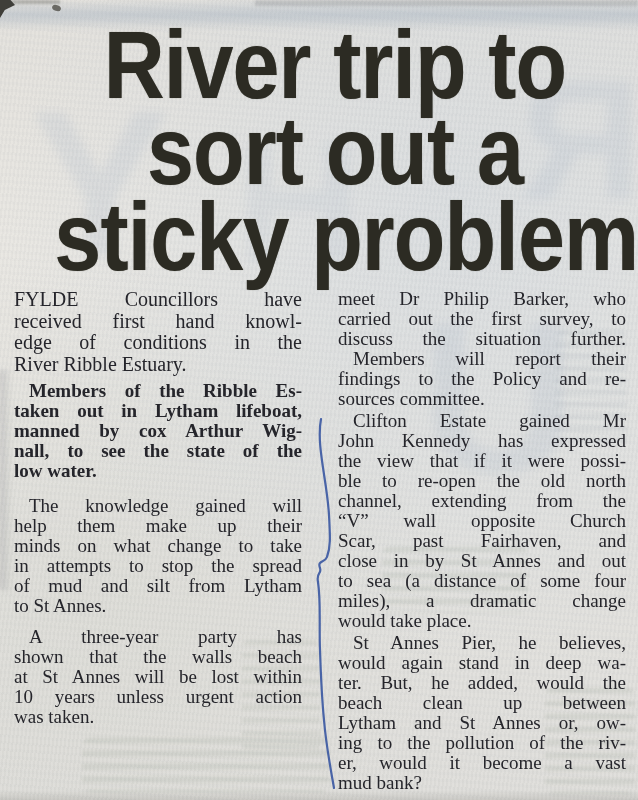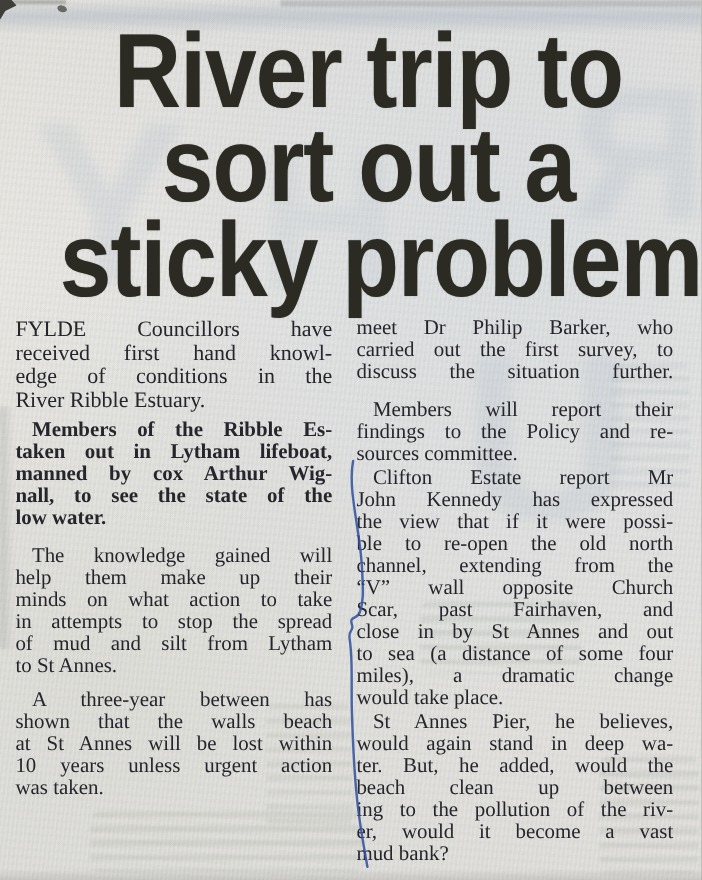--- a/index.html
+++ b/index.html
@@ -48,21 +48,21 @@
 
   .headline{position:absolute;left:16px;top:22px;width:638px;margin:0;text-align:center;color:#2c2b23;}
   .hl-line{
     display:block;white-space:nowrap;
     font-family:"Liberation Sans",sans-serif;font-weight:bold;
     font-size:96px;line-height:86px;letter-spacing:-1px;
     transform:scaleX(0.88);transform-origin:50% 50%;
     text-shadow:0 0 1px rgba(44,43,35,0.55);
   }
 
-  .columns{position:absolute;left:14px;top:289px;width:612px;display:flex;gap:22px;color:#25252b;}
+  .columns{position:absolute;left:14px;top:289px;width:612px;display:flex;gap:36px;color:#25252b;}
   .col{width:288px;}
   .par{margin:0;}
   .line{
     font-size:19px;line-height:20px;
     text-align:justify;text-align-last:justify;
     white-space:normal;
   }
   .par.lead .line{font-size:20px;line-height:21.5px;}
   .line.last{text-align-last:left;}
   .line.indent{text-indent:15px;}
@@ -110,62 +110,63 @@
         <div class="par" style="margin-top: 6px; font-weight: bold;">
           <div class="line indent">Members of the Ribble Es-</div>
           <div class="line">taken out in Lytham lifeboat,</div>
           <div class="line">manned by cox Arthur Wig-</div>
           <div class="line">nall, to see the state of the</div>
           <div class="line last">low water.</div>
         </div>
         <div class="par" style="margin-top: 15px;">
           <div class="line indent">The knowledge gained will</div>
           <div class="line">help them make up their</div>
-          <div class="line">minds on what action to take</div>
+          <div class="line">minds on what change to take</div>
           <div class="line">in attempts to stop the spread</div>
           <div class="line">of mud and silt from Lytham</div>
           <div class="line last">to St Annes.</div>
         </div>
         <div class="par" style="margin-top: 11px;">
-          <div class="line indent">A three-year between has</div>
+          <div class="line indent">A three-year party has</div>
           <div class="line">shown that the walls beach</div>
           <div class="line">at St Annes will be lost within</div>
           <div class="line">10 years unless urgent action</div>
           <div class="line last">was taken.</div>
         </div>
       </div>
     <div class="col" id="col-right">
         <div class="par" style="margin-top: 0px;">
           <div class="line">meet Dr Philip Barker, who</div>
           <div class="line">carried out the first survey, to</div>
           <div class="line">discuss the situation further.</div>
         </div>
-        <div class="par" style="margin-top: 14px;">
+        <div class="par" style="margin-top: 0;">
           <div class="line indent">Members will report their</div>
           <div class="line">findings to the Policy and re-</div>
           <div class="line last">sources committee.</div>
         </div>
         <div class="par" style="margin-top: 2px;">
-          <div class="line indent">Clifton Estate report Mr</div>
+          <div class="line indent">Clifton Estate gained Mr</div>
           <div class="line">John Kennedy has expressed</div>
           <div class="line">the view that if it were possi-</div>
           <div class="line">ble to re-open the old north</div>
           <div class="line">channel, extending from the</div>
           <div class="line">“V” wall opposite Church</div>
           <div class="line">Scar, past Fairhaven, and</div>
           <div class="line">close in by St Annes and out</div>
           <div class="line">to sea (a distance of some four</div>
           <div class="line">miles), a dramatic change</div>
           <div class="line last">would take place.</div>
         </div>
         <div class="par" style="margin-top: 2px;">
           <div class="line indent">St Annes Pier, he believes,</div>
           <div class="line">would again stand in deep wa-</div>
           <div class="line">ter. But, he added, would the</div>
           <div class="line">beach clean up between</div>
+          <div class="line">Lytham and St Annes or, ow-</div>
           <div class="line">ing to the pollution of the riv-</div>
           <div class="line">er, would it become a vast</div>
           <div class="line last">mud bank?</div>
         </div>
       </div>
   </div>
 
   <svg class="pen" width="638" height="800" viewBox="0 0 638 800">
     <path d="M 321 419
              C 316 445, 327 480, 329 515

